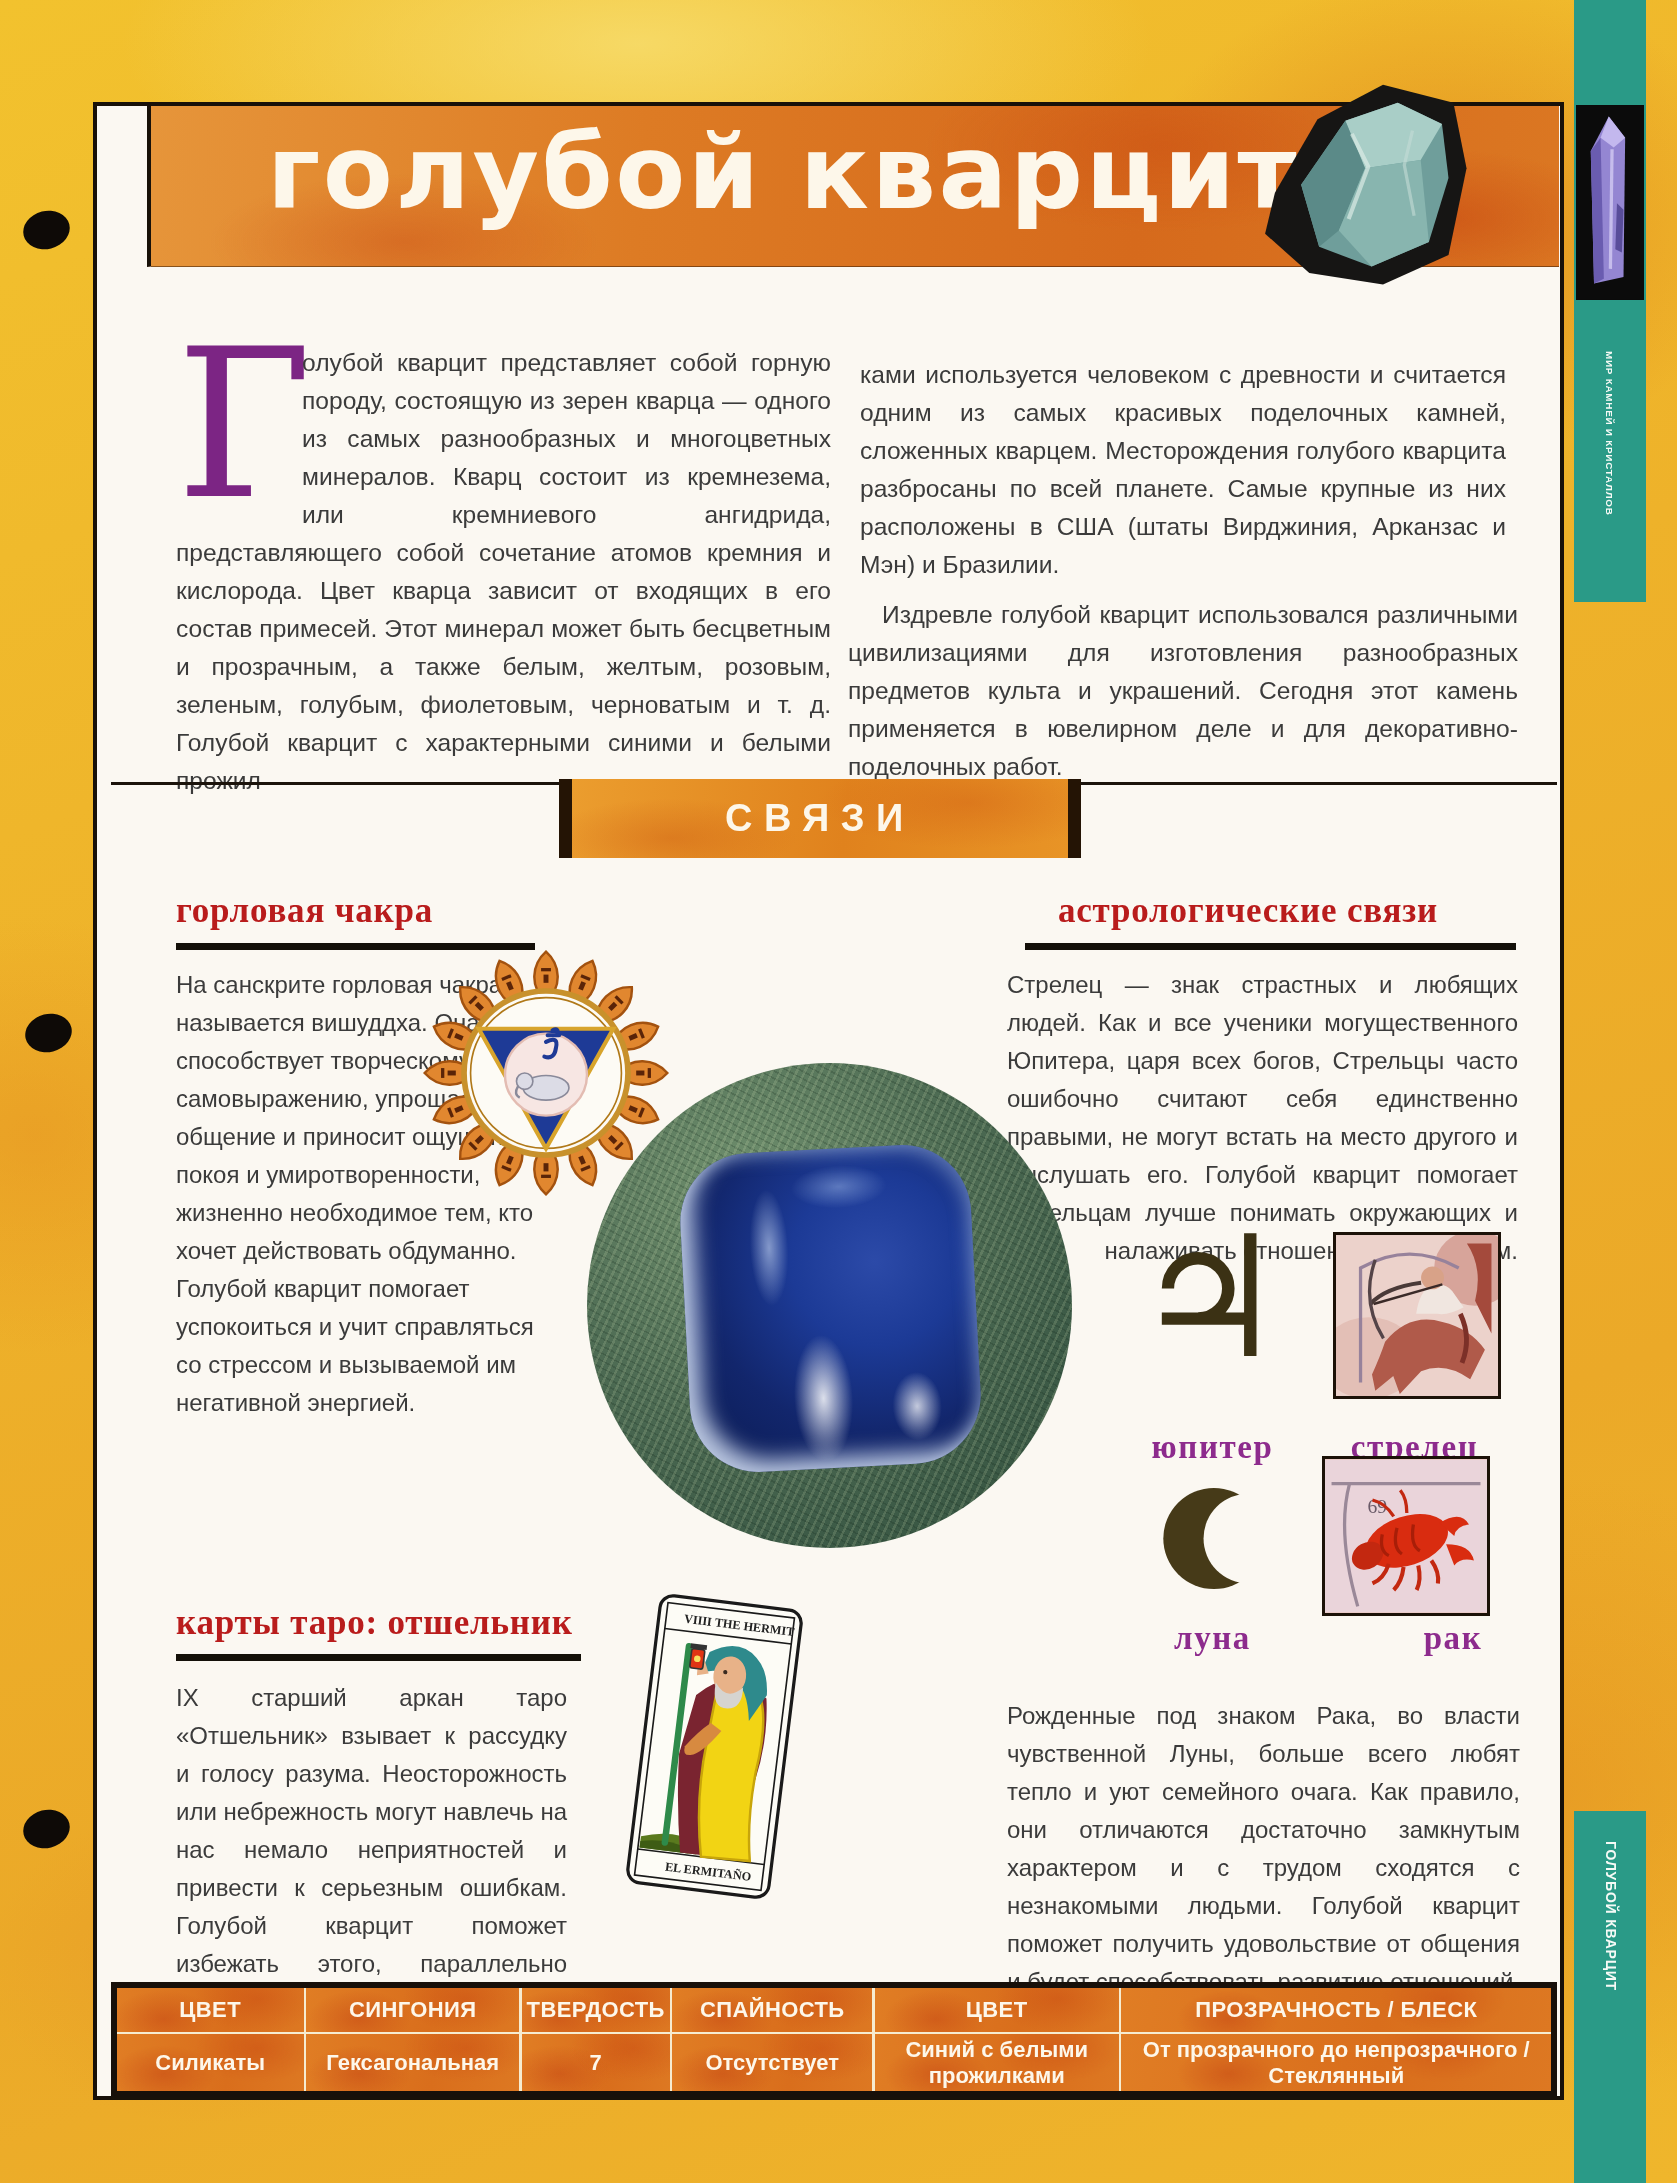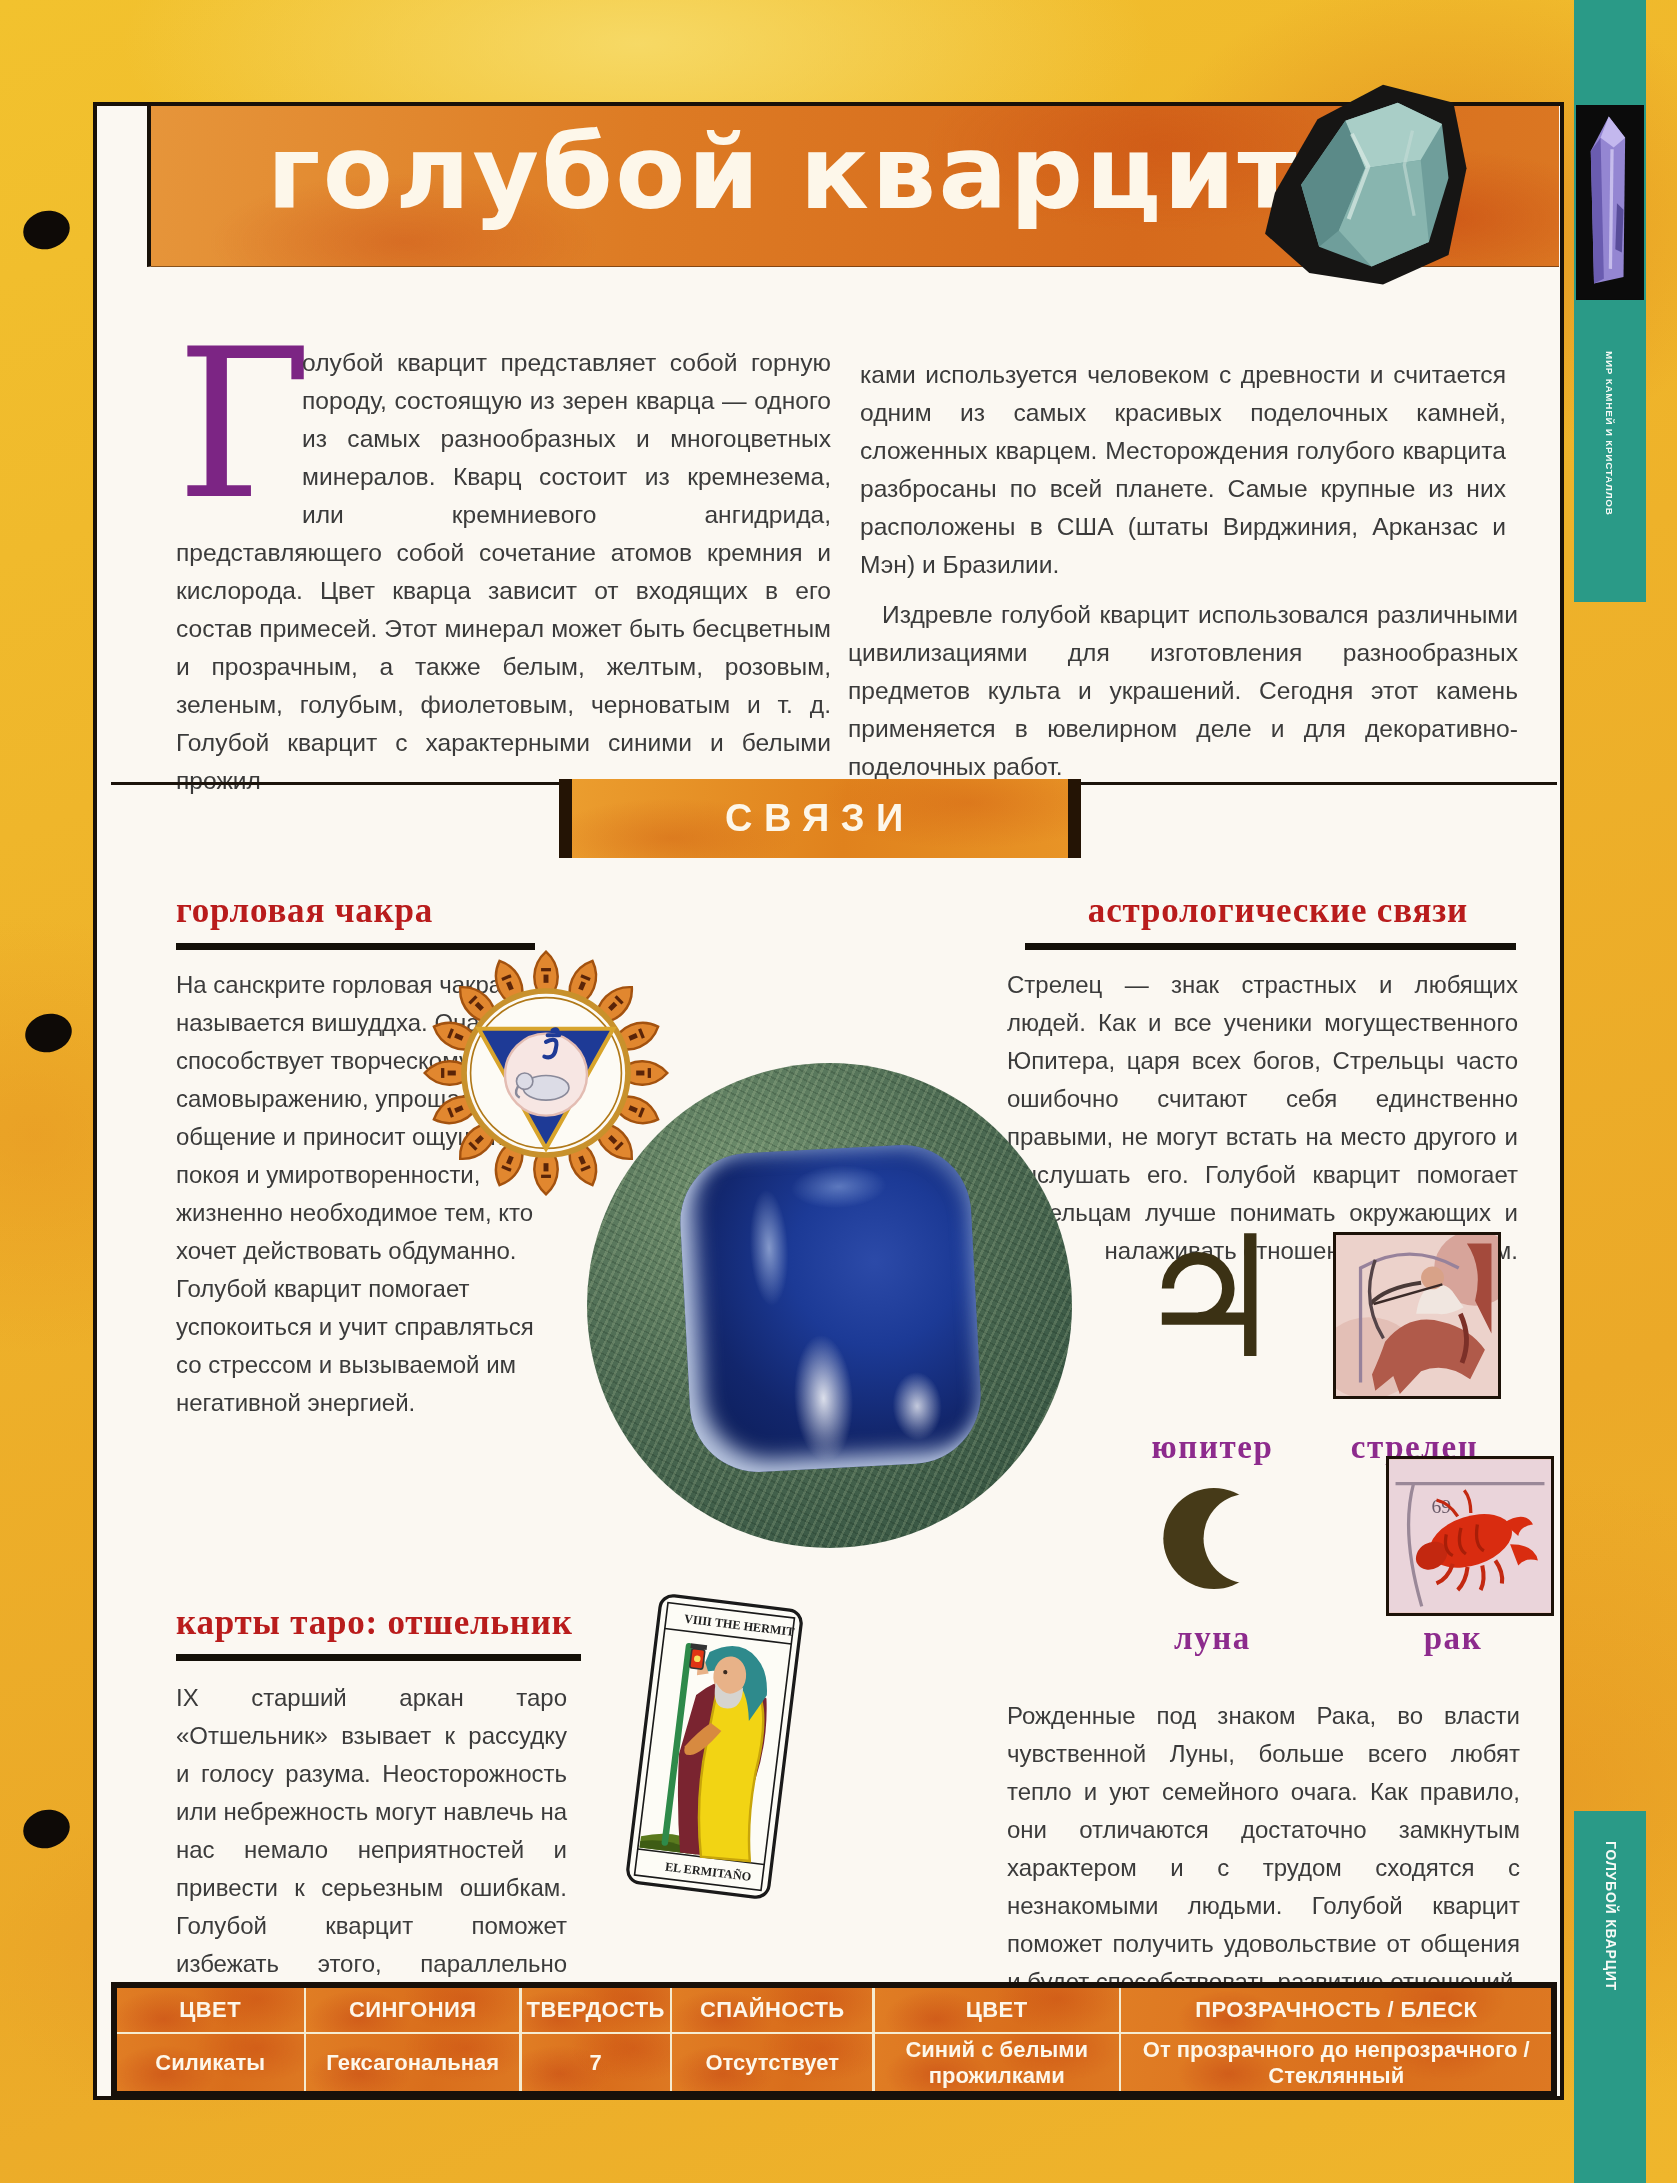--- a/index.html
+++ b/index.html
@@ -165,21 +165,21 @@
     <ellipse cx="150" cy="168" rx="28" ry="15" fill="#dcdce6" stroke="#8a8a9a" stroke-width="2"></ellipse>
     <circle cx="124" cy="160" r="10" fill="#dcdce6" stroke="#8a8a9a" stroke-width="2"></circle>
     <path d="M116 166 q-6 10 2 14" fill="none" stroke="#8a8a9a" stroke-width="3"></path>
     <path d="M150 112 q16 -8 12 8 q-2 14 -14 10 M152 104 h14 M158 98 q8 -4 6 6" fill="none" stroke="#1e3a96" stroke-width="5" stroke-linecap="round"></path>
   </svg>
 
   <div class="stone-circle">
     <div class="stone"></div>
   </div>
 
-  <div class="sechead" style="left:918px;top:891px;width:550px;text-align:right;">астрологические связи</div>
+  <div class="sechead" style="left:973px;top:891px;width:550px;text-align:center;">астрологические связи</div>
   <div class="under" style="left:1025px;top:943px;width:491px;"></div>
   <div class="body-text just-r" style="left:1007px;top:966px;width:511px;">Стрелец — знак страстных и любящих людей. Как и все ученики могущественного Юпитера, царя всех богов, Стрельцы часто ошибочно считают себя единственно правыми, не могут встать на место другого и выслушать его. Голубой кварцит помогает Стрельцам лучше понимать окружающих и налаживать отношения с партнером.</div>
 
   <div class="jup" style="left:1134px;top:1214px;">♃</div>
   <div class="zlabel" style="left:1114px;top:1429px;width:197px;">юпитер</div>
 
   <div class="zframe" style="left:1333px;top:1232px;width:162px;height:161px;">
     <svg width="162" height="161" viewBox="0 0 198 196">
       <rect width="198" height="196" fill="#ecd2cb"></rect>
       <ellipse cx="40" cy="150" rx="60" ry="50" fill="#dfb6ad" opacity=".7"></ellipse>
@@ -201,21 +201,21 @@
     <defs>
         <mask id="mcut">
           <rect width="100" height="100" fill="#fff"></rect>
           <circle cx="76" cy="50" r="39" fill="#000"></circle>
         </mask>
       </defs>
     <circle cx="46" cy="50" r="44" fill="#463a18" mask="url(#mcut)"></circle>
   </svg>
   <div class="zlabel" style="left:1114px;top:1620px;width:197px;">луна</div>
 
-  <div class="zframe" style="left:1386px;top:1456px;width:162px;height:154px;background:#f97316;">
+  <div class="zframe" style="left:1322px;top:1456px;width:162px;height:154px;background:#f97316;">
     <svg width="162" height="154" viewBox="0 0 198 188">
       <rect width="198" height="188" fill="#ead4da"></rect>
       <path d="M8 30 h182 M30 30 q-16 60 10 150" fill="none" stroke="#9a8898" stroke-width="4"></path>
       <text x="52" y="66" font-size="24" fill="#6a5a68">69</text>
       <ellipse cx="100" cy="100" rx="52" ry="30" fill="#d92c10" transform="rotate(-18 100 100)"></ellipse>
       <ellipse cx="52" cy="118" rx="20" ry="16" fill="#c32810" transform="rotate(-30 52 118)"></ellipse>
       <path d="M70 92 q-4 20 8 26 M88 84 q-6 24 6 32 M108 80 q-4 26 8 32" stroke="#a81e08" stroke-width="4" fill="none"></path>
       <path d="M140 78 q26 -16 36 2 q-16 2 -18 14 Z" fill="#d92c10"></path>
       <path d="M148 104 q30 0 34 20 q-16 -4 -24 6 Z" fill="#d92c10"></path>
       <path d="M78 128 q-6 18 -20 24 M96 132 q-2 18 -12 28 M114 130 q4 18 -2 30 M130 124 q10 14 8 28" stroke="#c32810" stroke-width="5" fill="none"></path>

